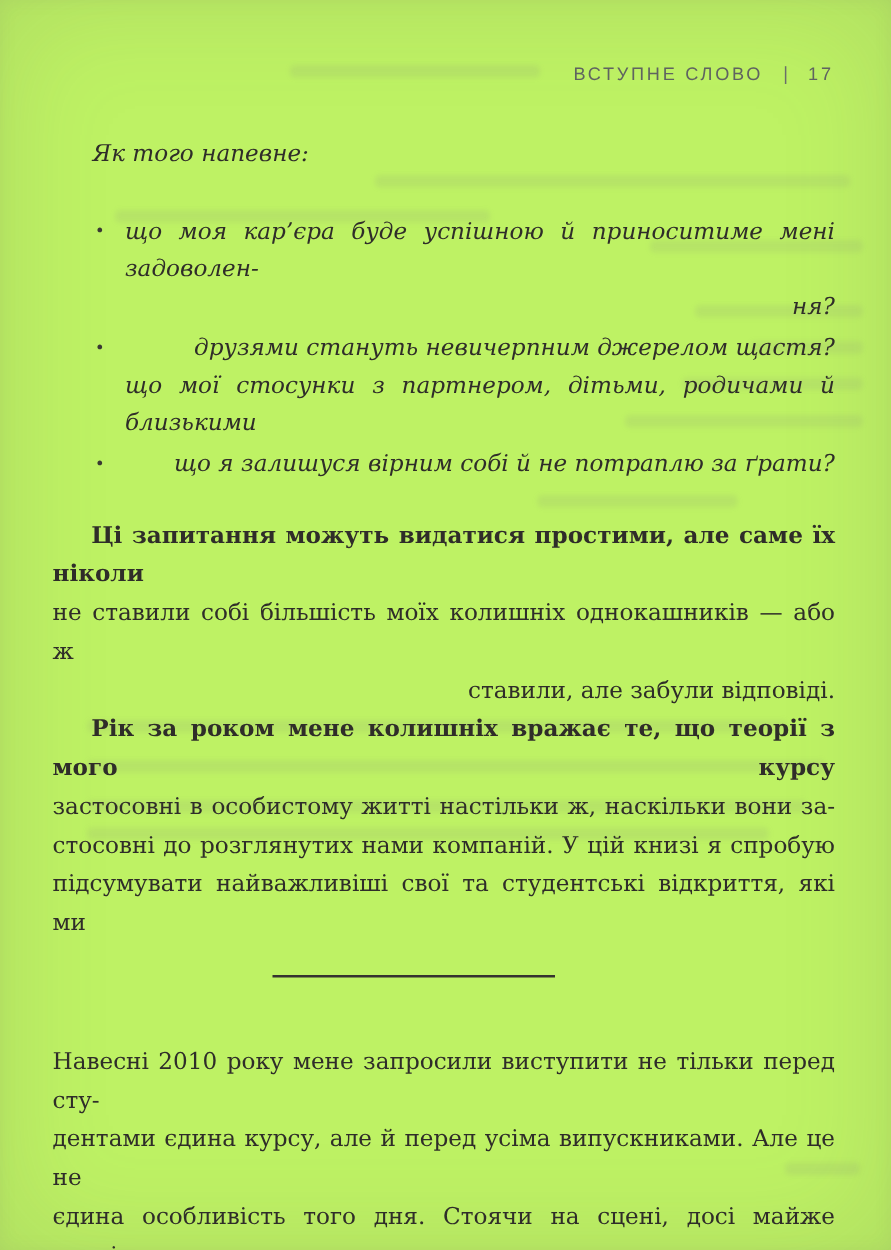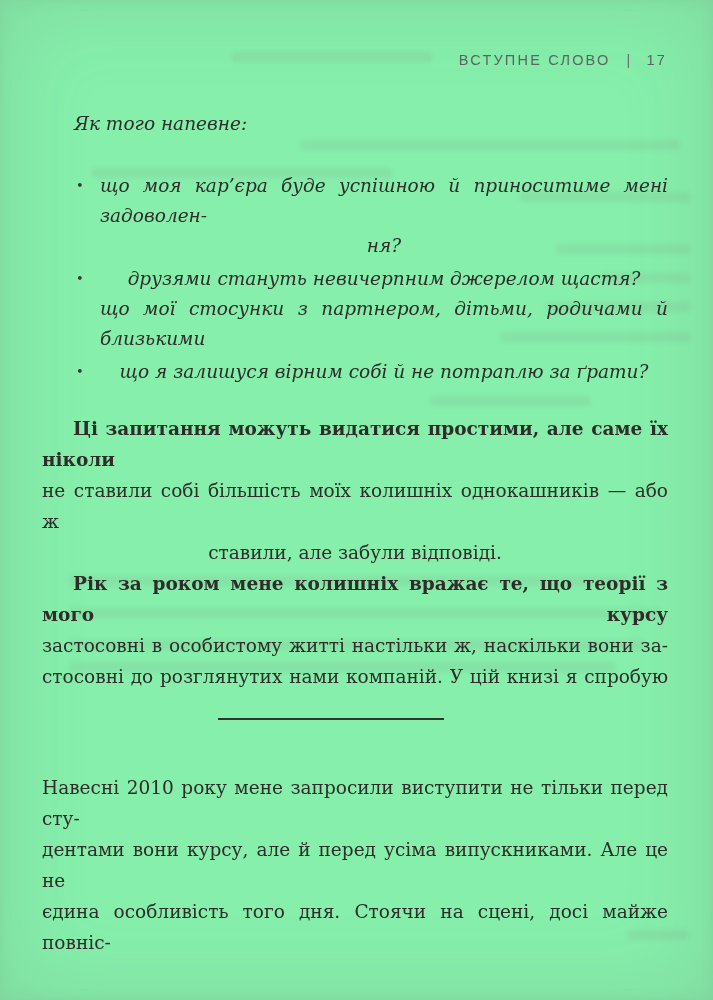--- a/index.html
+++ b/index.html
@@ -6,21 +6,21 @@
   html, body {
     margin: 0;
     padding: 0;
     background: #b0b0aa;
   }
   .page {
     position: relative;
     width: 713px;
     height: 1000px;
     margin: 0 auto;
-    background: #86efac;
+    background: #bef264;
     box-shadow: inset 0 0 90px rgba(95, 100, 88, 0.16), inset 0 0 14px rgba(120,120,110,0.10);
     overflow: hidden;
     font-family: "DejaVu Serif", "Liberation Serif", serif;
     color: #2f2d29;
   }
   
   .ghost {
     position: absolute;
     height: 10px;
     background: rgba(128, 138, 126, 0.13);
@@ -48,21 +48,21 @@
     position: absolute;
     left: 42px;
     top: 108px;
     width: 626px;
     font-size: 18.5px;
     line-height: 31px;
     font-variant-numeric: oldstyle-nums;
   }
   .line {
     display: block;
-    text-align: center;
+    text-align: right;
   }
   .line.just {
     text-align: justify;
     text-align-last: justify;
   }
   .lead {
     margin: 0 0 32px 0;
     padding-left: 32px;
     font-style: italic;
   }
@@ -157,25 +157,26 @@
     <div class="para">
       <span class="line just indent">Ці запитання можуть видатися простими, але саме їх ніколи</span>
       <span class="line just">не ставили собі більшість моїх колишніх однокашників — або ж</span>
       <span class="line">ставили, але забули відповіді.</span>
     </div>
 
     <div class="para">
       <span class="line just indent">Рік за роком мене колишніх вражає те, що теорії з мого курсу</span>
       <span class="line just">застосовні в особистому житті настільки ж, наскільки вони за-</span>
       <span class="line just">стосовні до розглянутих нами компаній. У цій книзі я спробую</span>
+      <span class="line just">підсумувати найважливіші свої та студентські відкриття, які ми</span>
     </div>
 
     <div class="rule"></div>
 
     <div class="para">
       <span class="line just">Навесні 2010 року мене запросили виступити не тільки перед сту-</span>
-      <span class="line just">дентами вони курсу, але й перед усіма випускниками. Але це не</span>
+      <span class="line just">дентами єдина курсу, але й перед усіма випускниками. Але це не</span>
       <span class="line just">єдина особливість того дня. Стоячи на сцені, досі майже повніс-</span>
 
     </div>
 
   </div>
 </div>
 
 </body></html>

